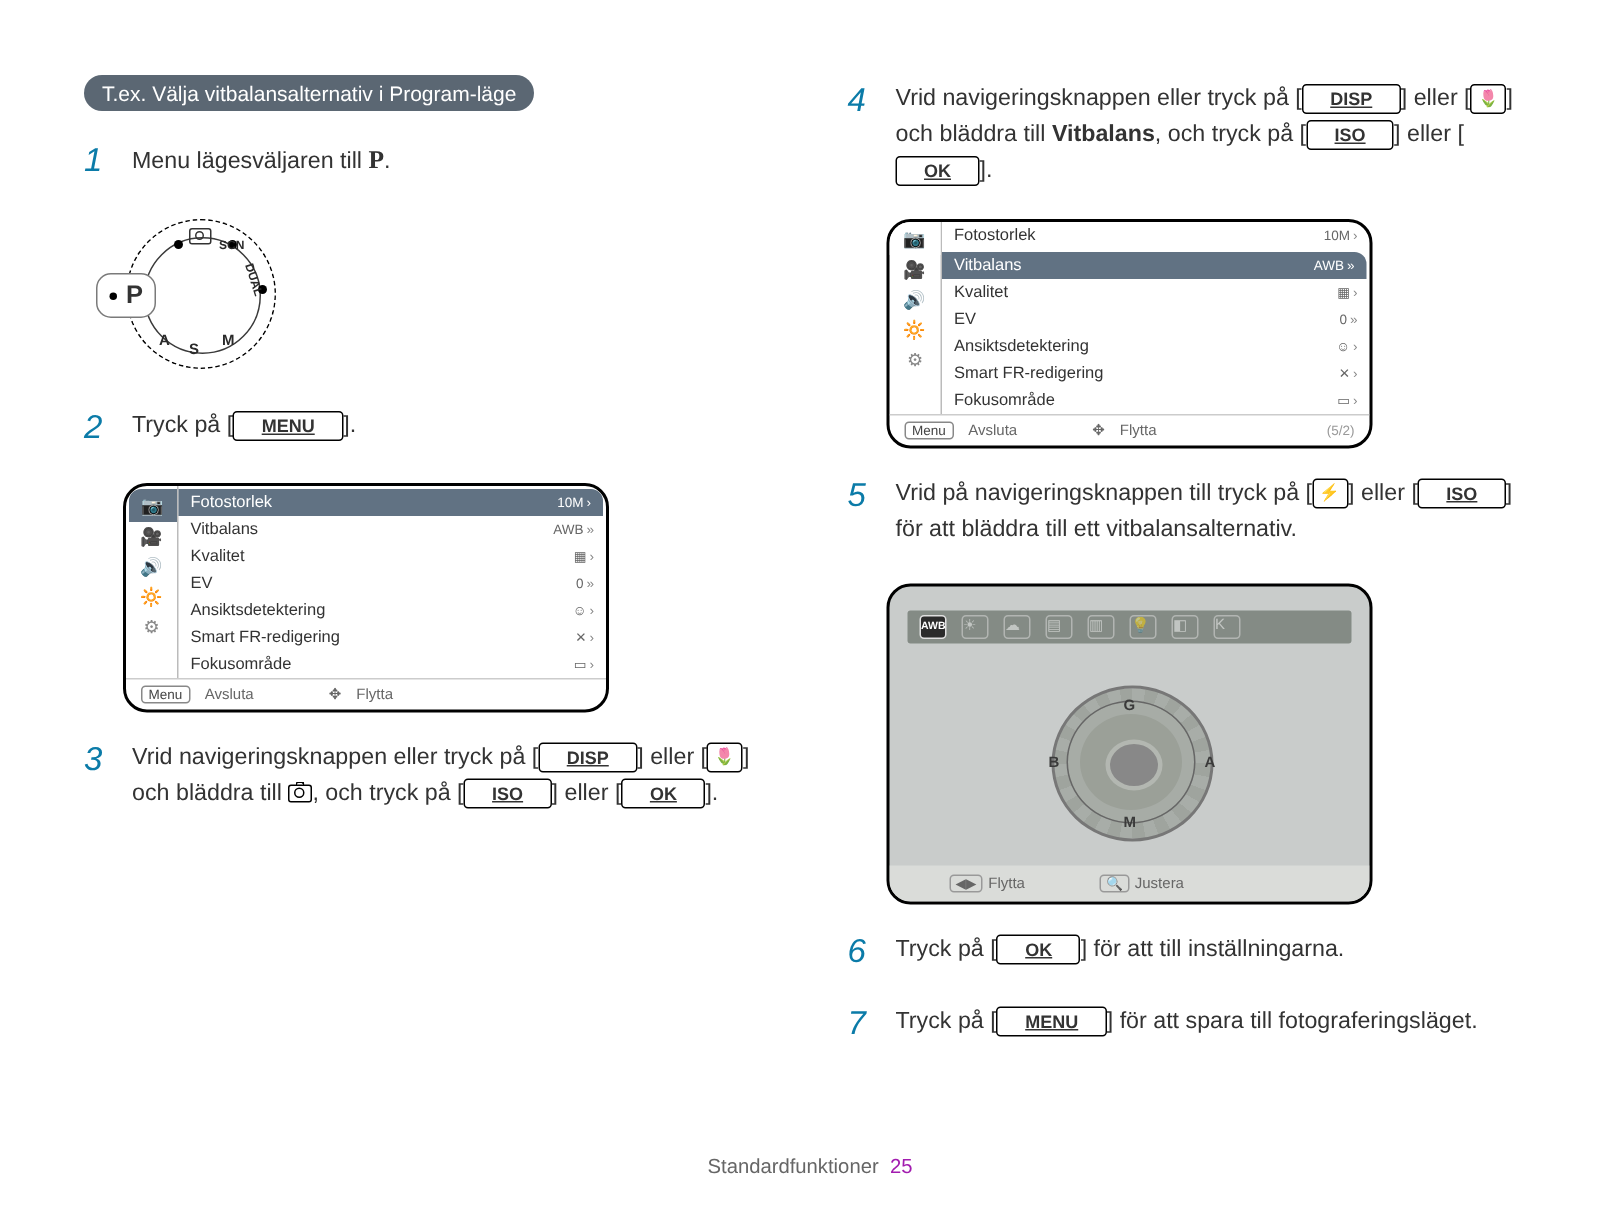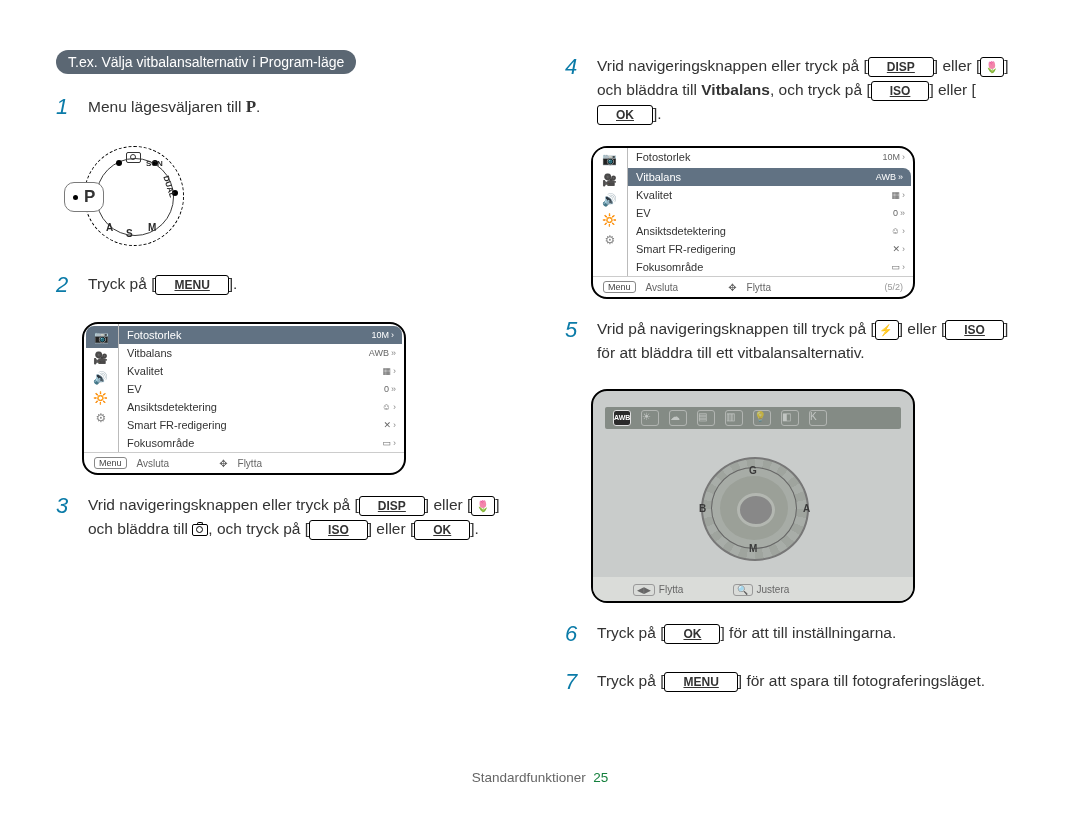--- a/index.html
+++ b/index.html
@@ -187,21 +187,21 @@
 
   
   .cam-tiny{
     display:inline-block;width:13px;height:9px;border:1px solid #333;border-radius:2px;position:relative;
   }
   .cam-tiny::after{content:"";position:absolute;width:4px;height:4px;border:1px solid #333;border-radius:50%;left:3px;top:1px;}
 
   .footer-line{
     text-align:center; font-size:13.5px; color:#666; margin-top:6px;
   }
-  .footer-line .page-num{color:#15803d;}
+  .footer-line .page-num{color:#a21caf;}
 </style>
 </head>
 <body>
 
 <div class="page">
 
   <div class="columns">
 
     <div class="col">
 

